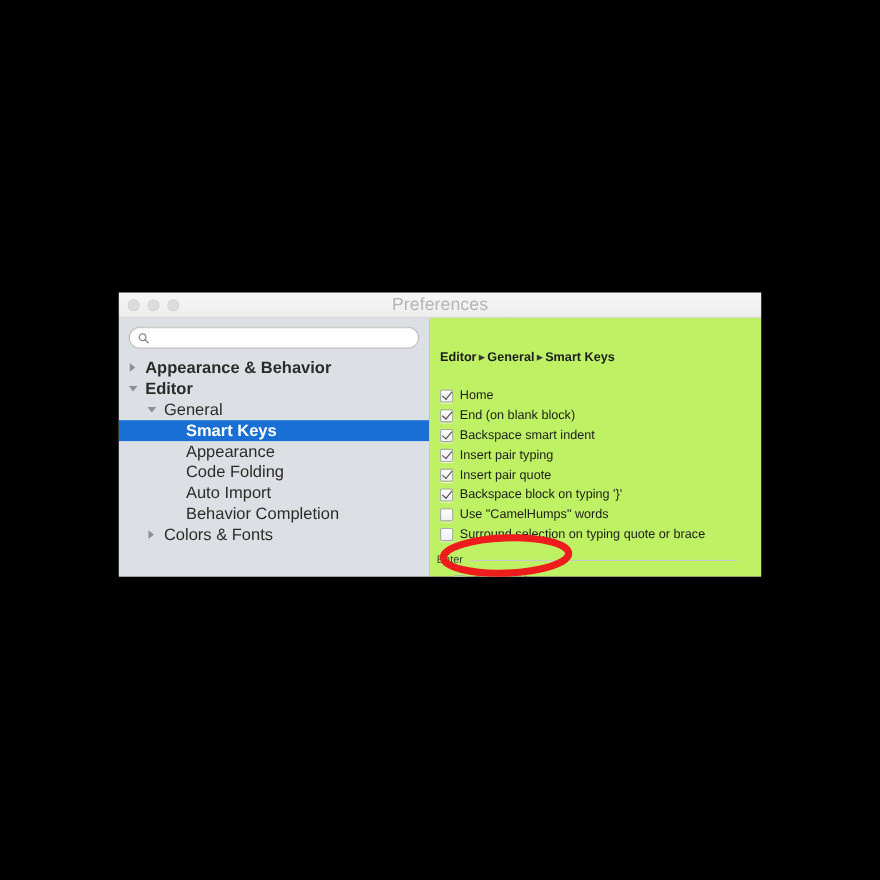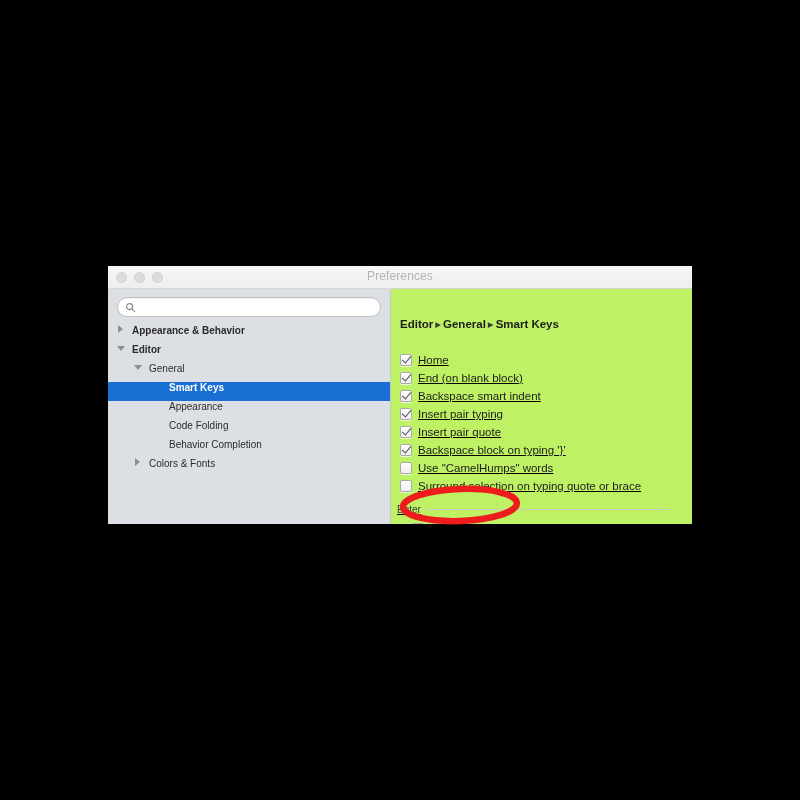--- a/index.html
+++ b/index.html
@@ -47,21 +47,21 @@
     background: #dcdcdc;
     border: 1px solid #d2d2d2;
     box-sizing: border-box;
   }
   #window-title {
     position: absolute;
     left: 0;
     right: 0;
     top: 3px;
     text-align: center;
-    font-size: 12px;
+    font-size: 16px;
     color: #b4b4b4;
     font-weight: normal;
     letter-spacing: 0.1px;
   }
 
   
   #body {
     position: relative;
     height: 236px;
     display: flex;
@@ -109,22 +109,22 @@
     color: #333;
     padding: 0;
   }
 
   .tree {
     margin-top: 2px;
   }
   .tree-row {
     height: 19px;
     display: flex;
-    align-items: flex-start;
-    font-size: 10px;
+    align-items: center;
+    font-size: 15px;
     color: #2b2b2b;
     position: relative;
     white-space: nowrap;
   }
   .tree-row .twisty {
     width: 9px;
     height: 9px;
     flex: 0 0 9px;
     position: relative;
   }
@@ -181,21 +181,20 @@
     color: #3a3a3a;
     margin: 0 2px;
     font-weight: normal;
   }
 
   #options {
     position: absolute;
     left: 9px;
     top: 62px;
     right: 22px;
-    text-decoration: underline;
   }
   .opt-row {
     display: flex;
     align-items: center;
     height: 18px;
     font-size: 11.5px;
     color: #1c1c1c;
     white-space: nowrap;
   }
   .cbox {
@@ -302,20 +301,24 @@
           <div class="tree-row lvl2">
             <span class="twisty"></span>
             <span class="tlabel">Appearance</span>
           </div>
           <div class="tree-row lvl2">
             <span class="twisty"></span>
             <span class="tlabel">Code Folding</span>
           </div>
           <div class="tree-row lvl2">
             <span class="twisty"></span>
+            <span class="tlabel">Auto Import</span>
+          </div>
+          <div class="tree-row lvl2">
+            <span class="twisty"></span>
             <span class="tlabel">Behavior Completion</span>
           </div>
           <div class="tree-row lvl1">
             <span class="twisty closed"></span>
             <span class="tlabel">Colors &amp; Fonts</span>
           </div>
         </div>
     </div>
 
     <div id="content">

